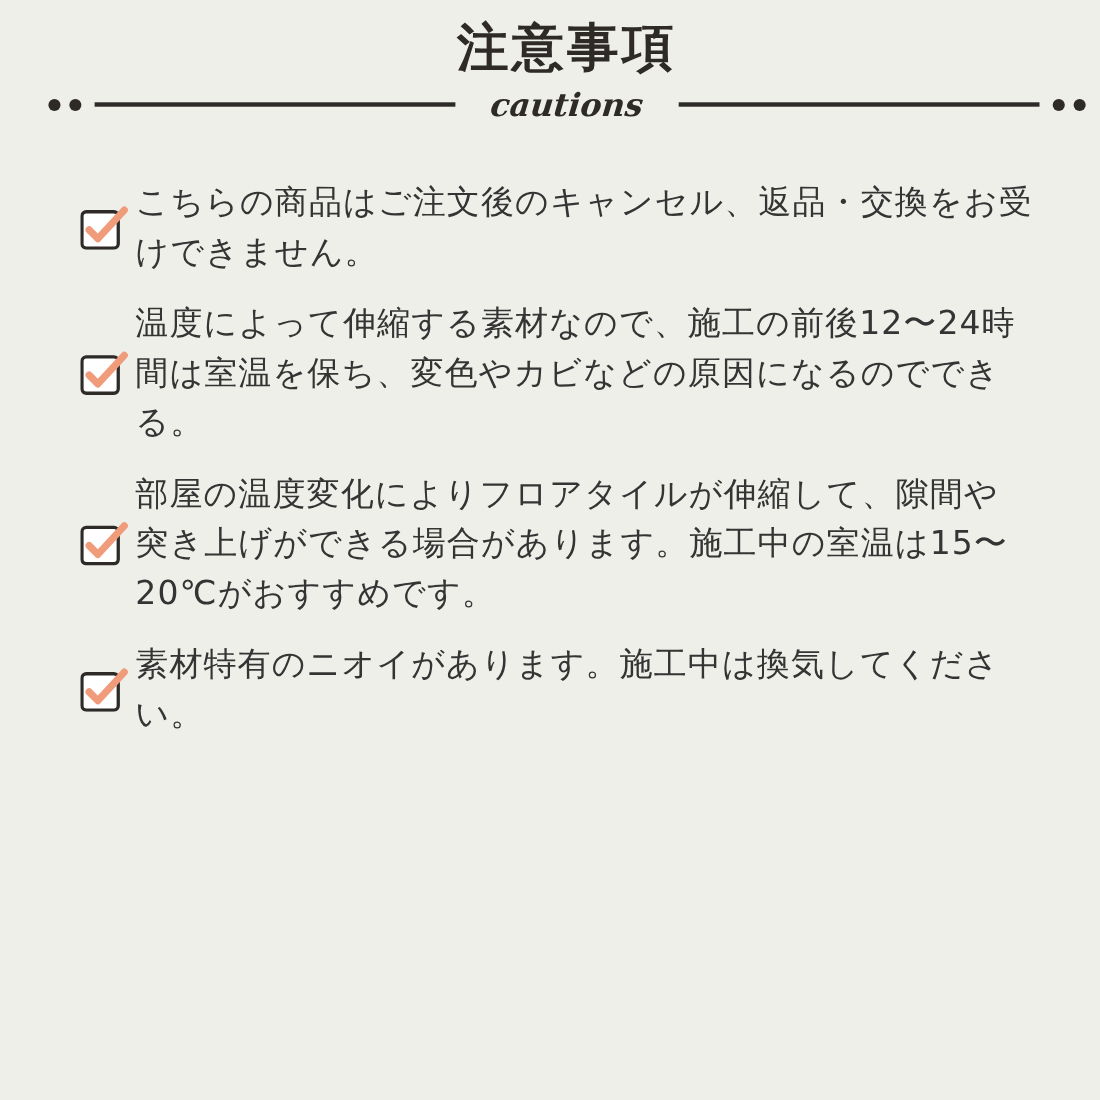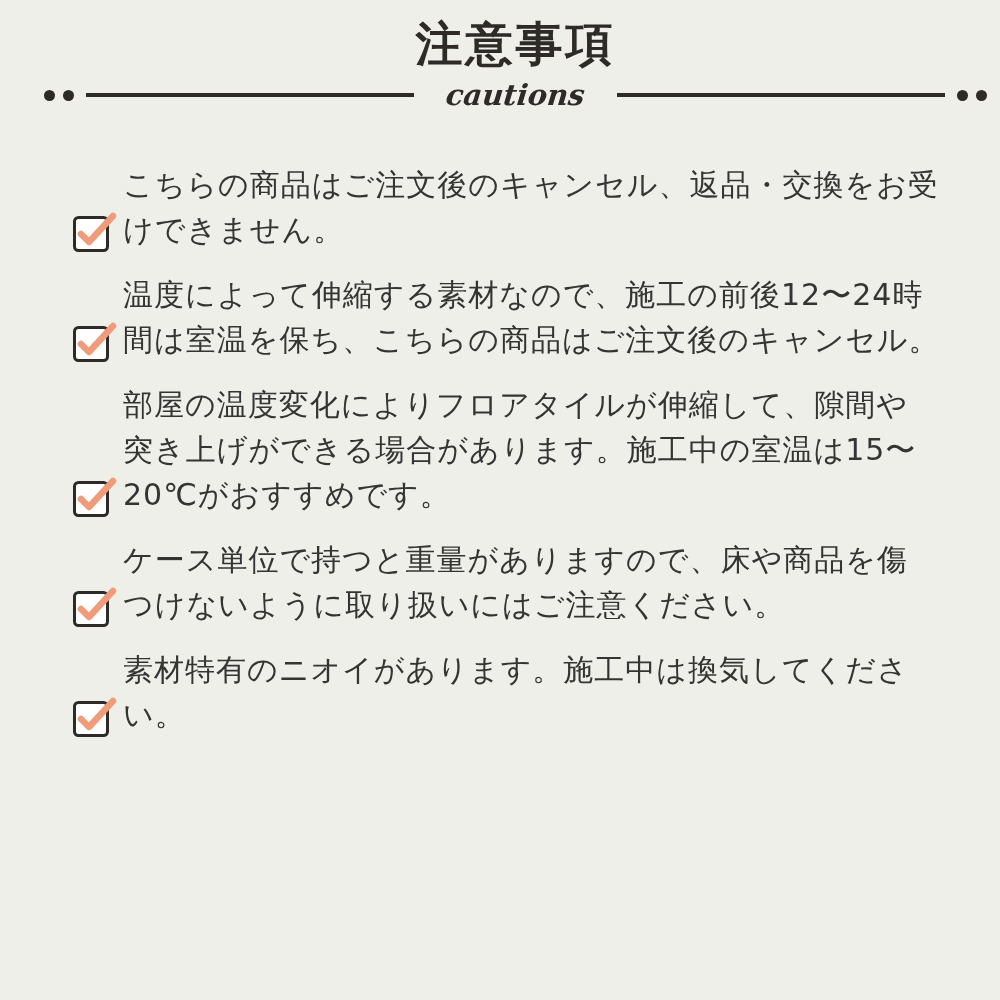--- a/index.html
+++ b/index.html
@@ -61,21 +61,21 @@
     transform: skewX(-6deg);
   }
   
   .list {
     list-style: none;
     margin-top: 50px;
     padding: 0 56px 0 73px;
   }
   .item {
     display: flex;
-    align-items: flex-end;
+    align-items: center;
     gap: 6px;
     margin-bottom: 20px;
   }
   .checkbox {
     flex: 0 0 auto;
     width: 44px;
     height: 42px;
     margin-top: -3px;
   }
   .checkbox .box {
@@ -126,42 +126,34 @@
       <span class="item-text">こちらの商品はご注文後のキャンセル、返品・交換をお受
 けできません。</span>
     </li>
 
     <li class="item">
       <svg class="checkbox" viewBox="0 0 44 42" aria-hidden="true">
         <rect class="box" x="1.5" y="7.5" width="33" height="33" rx="4"></rect>
         <polyline class="check" points="8,24 16,32 40,6"></polyline>
       </svg>
       <span class="item-text">温度によって伸縮する素材なので、施工の前後12〜24時
-間は室温を保ち、こちらの商品はご注文後のキャンセル。</span>
+間は室温を保ち、変色やカビなどの原因になるのでできる。</span>
     </li>
 
     <li class="item">
       <svg class="checkbox" viewBox="0 0 44 42" aria-hidden="true">
         <rect class="box" x="1.5" y="7.5" width="33" height="33" rx="4"></rect>
         <polyline class="check" points="8,24 16,32 40,6"></polyline>
       </svg>
       <span class="item-text">部屋の温度変化によりフロアタイルが伸縮して、隙間や
 突き上げができる場合があります。施工中の室温は15〜
 20℃がおすすめです。</span>
     </li>
 
 
-    <li class="item">
-      <svg class="checkbox" viewBox="0 0 44 42" aria-hidden="true">
-        <rect class="box" x="1.5" y="7.5" width="33" height="33" rx="4"></rect>
-        <polyline class="check" points="8,24 16,32 40,6"></polyline>
-      </svg>
-      <span class="item-text">ケース単位で持つと重量がありますので、床や商品を傷
-つけないように取り扱いにはご注意ください。</span>
-    </li>
 
 
     <li class="item">
       <svg class="checkbox" viewBox="0 0 44 42" aria-hidden="true">
         <rect class="box" x="1.5" y="7.5" width="33" height="33" rx="4"></rect>
         <polyline class="check" points="8,24 16,32 40,6"></polyline>
       </svg>
       <span class="item-text">素材特有のニオイがあります。施工中は換気してください。</span>
     </li>
 

